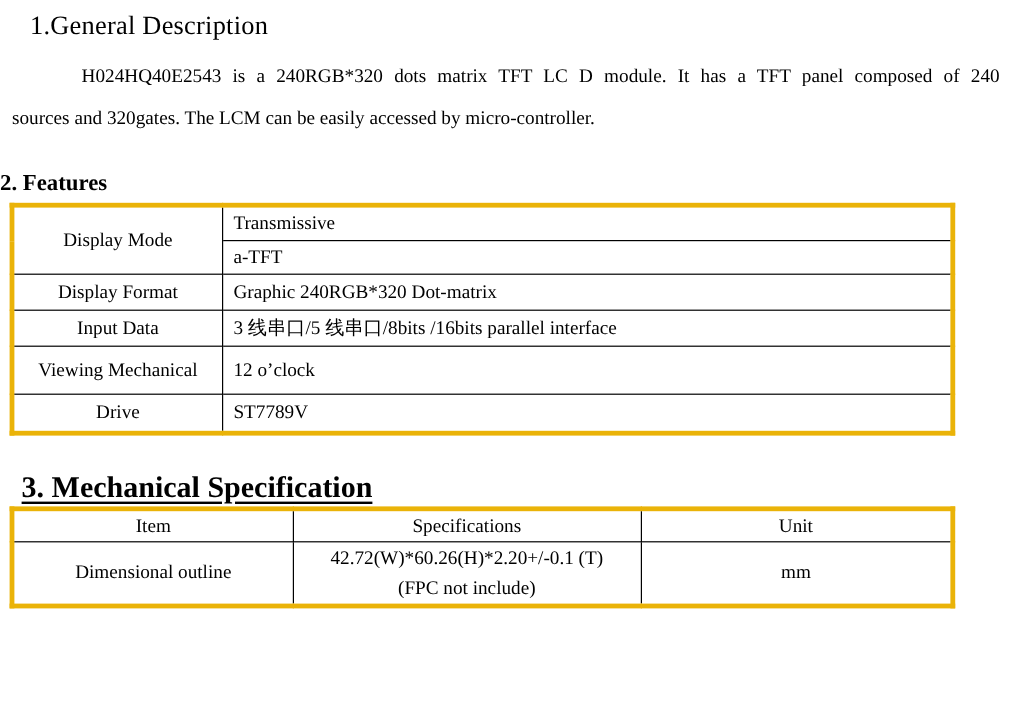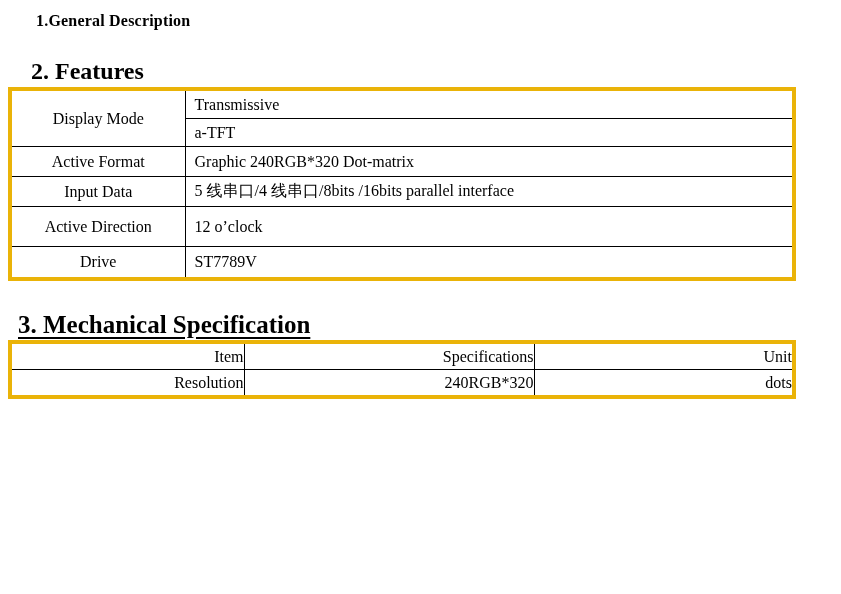--- a/index.html
+++ b/index.html
@@ -14,45 +14,45 @@
     font-family: "Liberation Serif", "DejaVu Serif", serif;
     color: #000000;
     position: relative;
   }
   .page {
     width: 841px;
     height: 594px;
     background: #ffffff;
   }
   .h-main {
-    font-size: 16px;
-    font-weight: bold;
-    margin: 8px 0 0 36px;
+    font-size: 22px;
+    font-weight: normal;
+    margin: 8px 0 0 25px;
     line-height: 26px;
     letter-spacing: 0.2px;
   }
   .para {
     margin: 12px 8px 0 10px;
     font-size: 16px;
   }
   .para .line1 {
     text-align: justify;
     text-align-last: justify;
     text-indent: 58px;
     line-height: 35px;
     white-space: normal;
   }
   .para .line2 {
     text-align: left;
     line-height: 35px;
   }
   .h-features {
-    font-size: 24px;
+    font-size: 19px;
     font-weight: bold;
-    margin: 24px 0 0 31px;
+    margin: 24px 0 0 0;
     line-height: 26px;
   }
   .h-mech {
     font-size: 25px;
     font-weight: bold;
     margin: 31px 0 0 18px;
     line-height: 26px;
     display: inline-block;
     text-decoration: underline;
     text-decoration-thickness: 2px;
@@ -77,59 +77,63 @@
   table.features td.label-cell { text-align: center; }
   table.features td.value-cell { text-align: left; padding-left: 9px; font-family: Liberation Serif, serif; }
   tr.f-r1 td { height: 27px; }
   tr.f-r2 td { height: 27px; }
   tr.f-r3 td { height: 29px; }
   tr.f-r4 td { height: 29px; }
   tr.f-r5 td { height: 39px; }
   tr.f-r6 td { height: 30px; margin-top: 43px; }
   
   table.mech { width: 784px; margin-top: 2px; }
-  table.mech td, table.mech th { text-align: right; }
+  table.mech td, table.mech th { text-align: center; }
   tr.m-head th { height: 25px; }
   tr.m-r1 td { height: 51px; }
   tr.m-r2 td, tr.m-r3 td, tr.m-r4 td { height: 25px; }
   .spec-line { line-height: 25px; }
 </style>
 </head>
 <body>
 
 <div class="page">
 
   <div class="h-main">1.General Description</div>
 
+  <div class="para">
+    <div class="line1">H024HQ40E2543 is a 240RGB*320 dots matrix TFT LC D module. It has a TFT panel composed of 240</div>
+    <div class="line2">sources and 320gates. The LCM can be easily accessed by micro-controller.</div>
+  </div>
 
   <div class="h-features">2. Features</div>
 
   <table class="doc-table features">
     <colgroup>
       <col style="width:175px">
       <col style="width:609px">
     </colgroup>
     <tbody>
       <tr class="f-r1">
         <td class="label-cell" rowspan="2">Display Mode</td>
         <td class="value-cell">Transmissive</td>
       </tr>
       <tr class="f-r2">
         <td class="value-cell">a-TFT</td>
       </tr>
       <tr class="f-r3">
-        <td class="label-cell">Active Format</td>
+        <td class="label-cell">Display Format</td>
         <td class="value-cell">Graphic 240RGB*320 Dot-matrix</td>
       </tr>
       <tr class="f-r4">
         <td class="label-cell">Input Data</td>
-        <td class="value-cell">5 线串口/4 线串口/8bits /16bits parallel interface</td>
+        <td class="value-cell">3 线串口/5 线串口/8bits /16bits parallel interface</td>
       </tr>
       <tr class="f-r5">
-        <td class="label-cell">Active Direction</td>
+        <td class="label-cell">Viewing Mechanical</td>
         <td class="value-cell">12 o’clock</td>
       </tr>
       <tr class="f-r6">
         <td class="label-cell">Drive</td>
         <td class="value-cell">ST7789V</td>
       </tr>
     </tbody>
   </table>
 
   <div>
@@ -141,21 +145,24 @@
       <col style="width:234px">
       <col style="width:290px">
       <col style="width:260px">
     </colgroup>
     <tbody>
       <tr class="m-head">
         <th>Item</th>
         <th>Specifications</th>
         <th>Unit</th>
       </tr>
-      <tr class="m-r2">
-        <td>Resolution</td>
-        <td>240RGB*320</td>
-        <td>dots</td>
+      <tr class="m-r1">
+        <td>Dimensional outline</td>
+        <td>
+          <div class="spec-line">42.72(W)*60.26(H)*2.20+/-0.1 (T)</div>
+          <div class="spec-line">(FPC not include)</div>
+        </td>
+        <td>mm</td>
       </tr>
     </tbody>
   </table>
 
 </div>
 
 </body></html>

